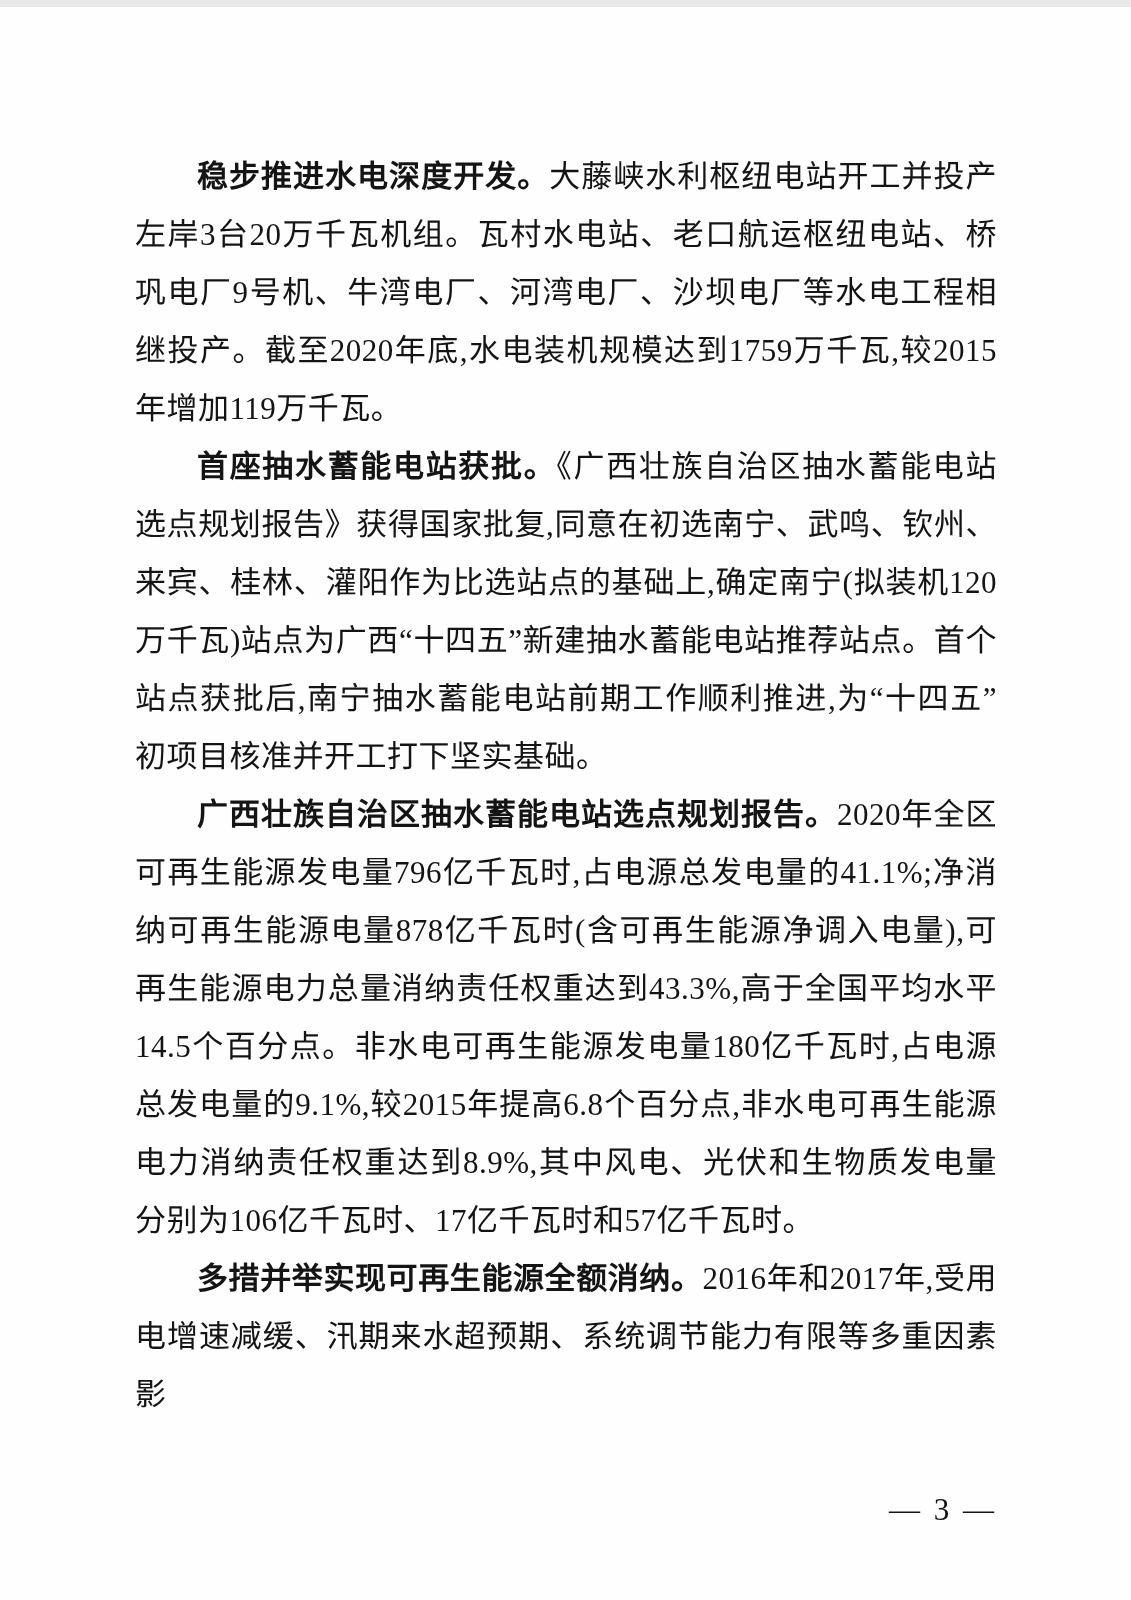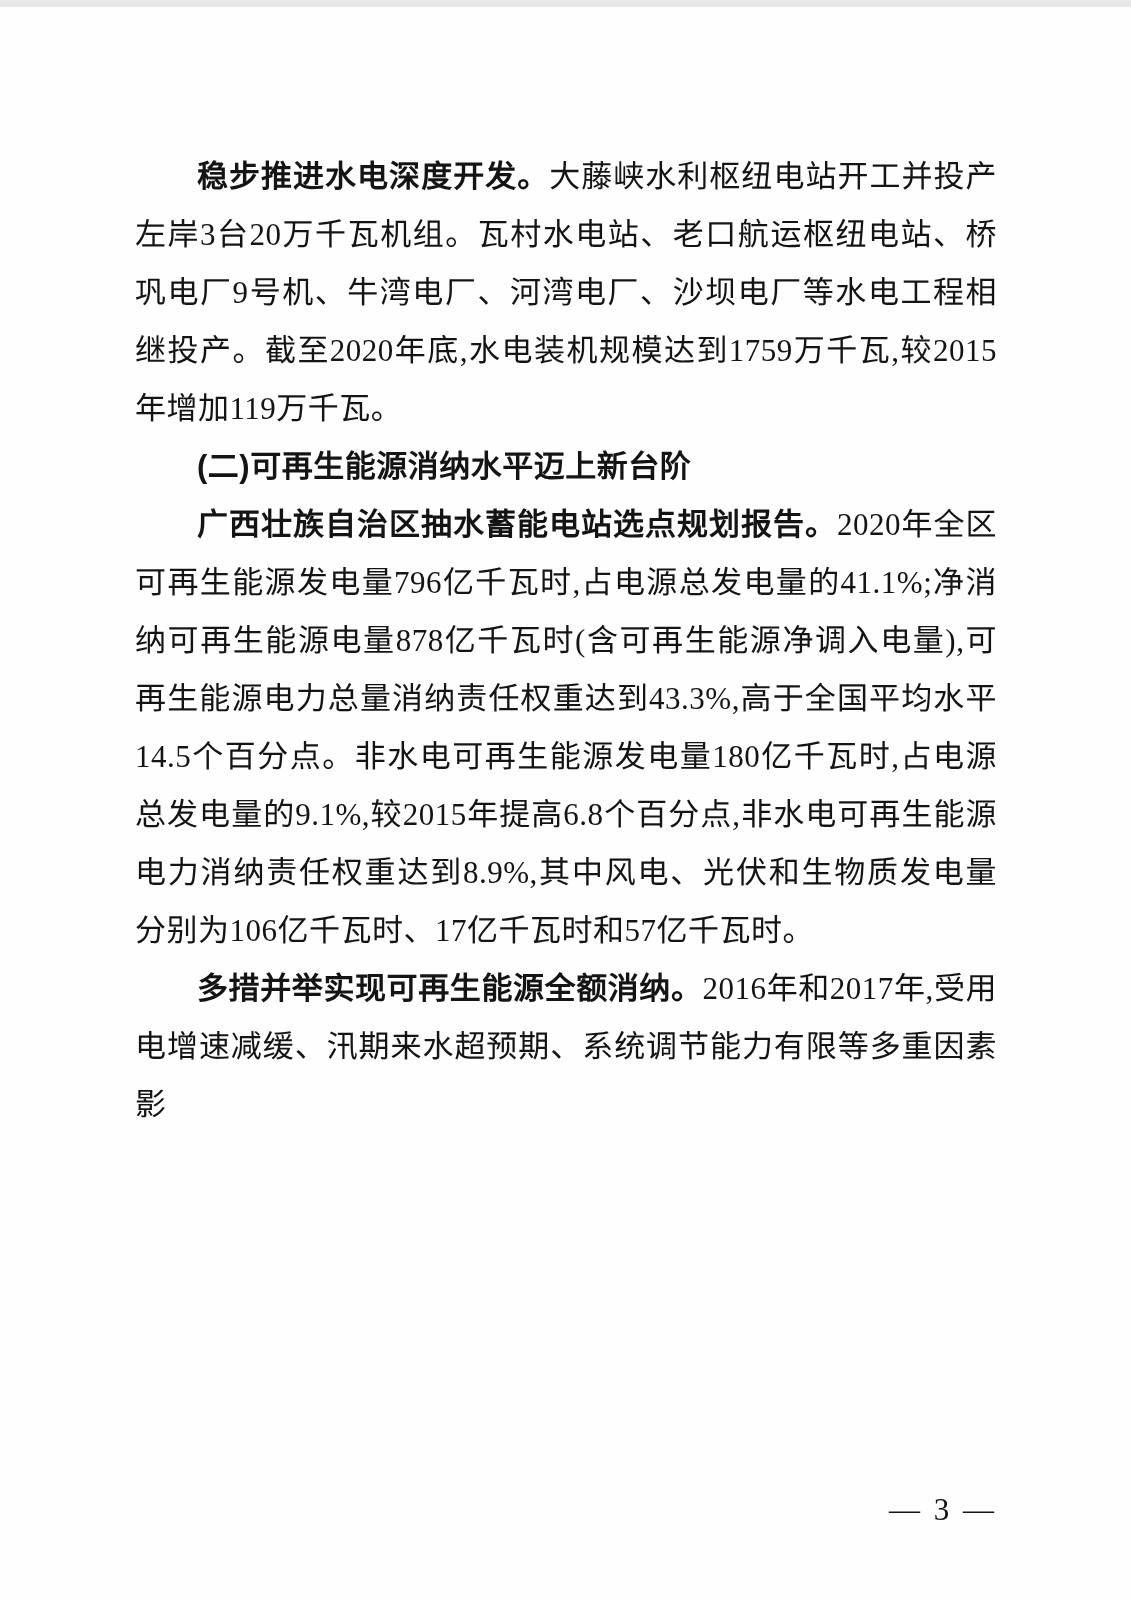--- a/index.html
+++ b/index.html
@@ -52,22 +52,22 @@
   }
 </style>
 </head>
 <body>
 
 <div class="page">
   <div class="content">
 
     <p class="para"><span class="lead">稳步推进水电深度开发。</span><span>大藤峡水利枢纽电站开工并投产左岸3台20万千瓦机组。瓦村水电站、老口航运枢纽电站、桥巩电厂9号机、牛湾电厂、河湾电厂、沙坝电厂等水电工程相继投产。截至2020年底,水电装机规模达到1759万千瓦,较2015年增加119万千瓦。</span></p>
 
+    <p class="para"><span class="lead">首座抽水蓄能电站获批。</span><span>《广西壮族自治区抽水蓄能电站选点规划报告》获得国家批复,同意在初选南宁、武鸣、钦州、来宾、桂林、灌阳作为比选站点的基础上,确定南宁(拟装机120万千瓦)站点为广西“十四五”新建抽水蓄能电站推荐站点。首个站点获批后,南宁抽水蓄能电站前期工作顺利推进,为“十四五”初项目核准并开工打下坚实基础。</span></p>
 
-    <p class="para heading"><span>(二)可再生能源消纳水平迈上新台阶</span></p>
 
     <p class="para"><span class="lead">广西壮族自治区抽水蓄能电站选点规划报告。</span><span>2020年全区可再生能源发电量796亿千瓦时,占电源总发电量的41.1%;净消纳可再生能源电量878亿千瓦时(含可再生能源净调入电量),可再生能源电力总量消纳责任权重达到43.3%,高于全国平均水平14.5个百分点。非水电可再生能源发电量180亿千瓦时,占电源总发电量的9.1%,较2015年提高6.8个百分点,非水电可再生能源电力消纳责任权重达到8.9%,其中风电、光伏和生物质发电量分别为106亿千瓦时、17亿千瓦时和57亿千瓦时。</span></p>
 
     <p class="para"><span class="lead">多措并举实现可再生能源全额消纳。</span><span>2016年和2017年,受用电增速减缓、汛期来水超预期、系统调节能力有限等多重因素影</span></p>
 
   </div>
 
   <div class="page-number">— 3 —</div>
 </div>
 

